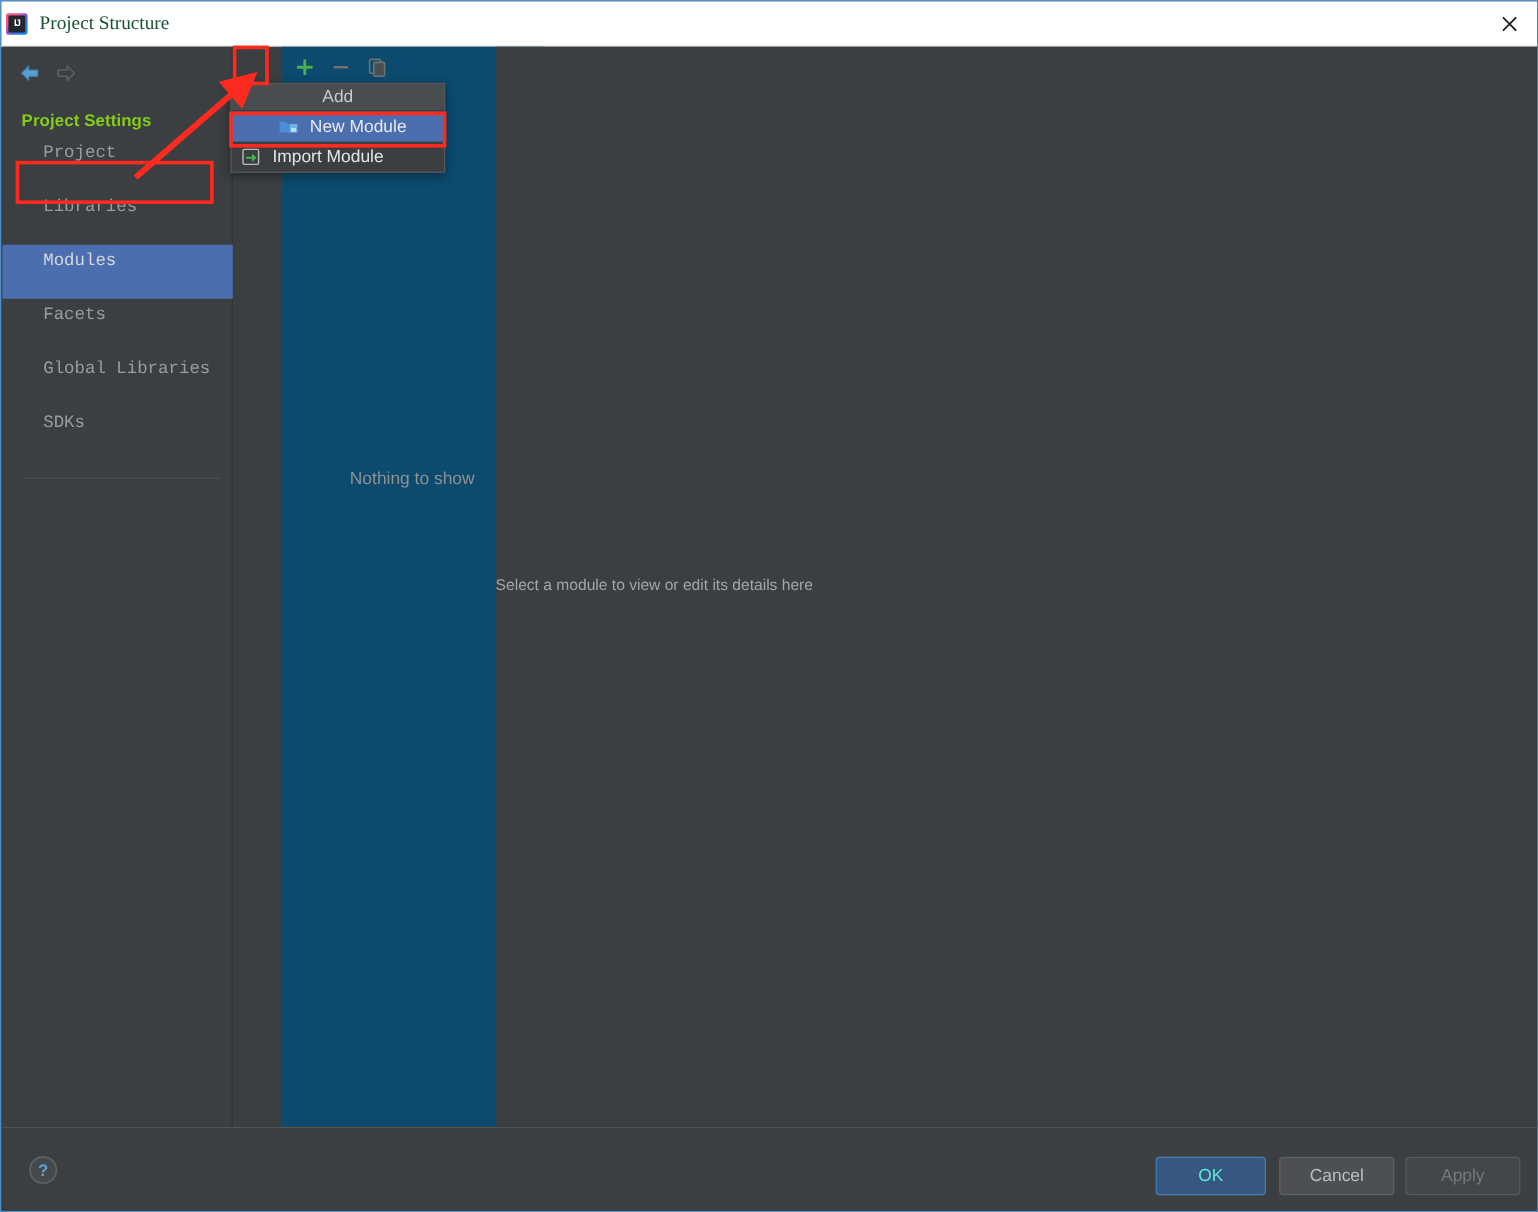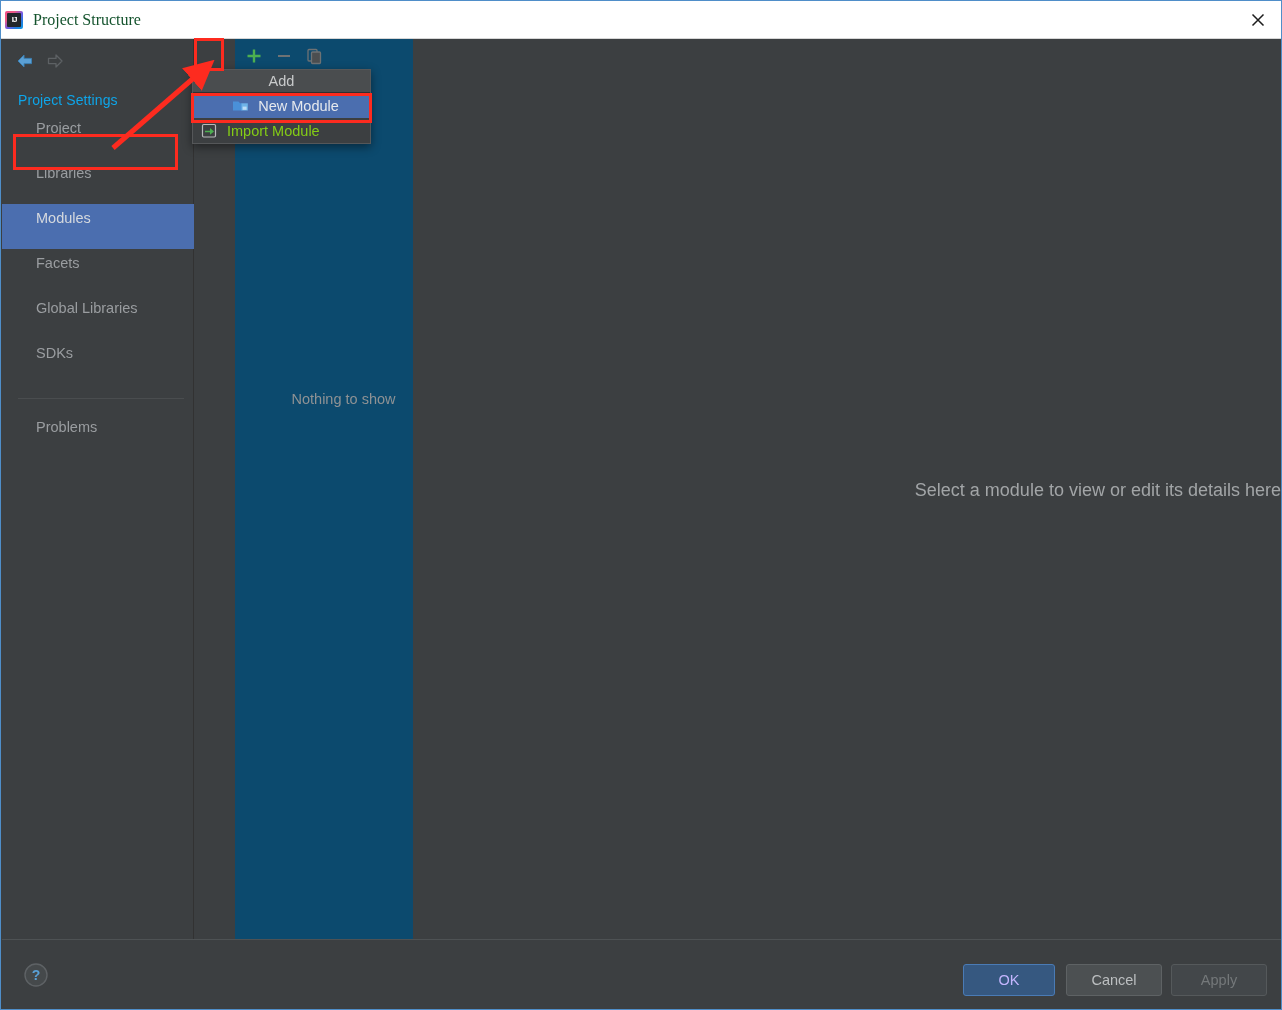--- a/index.html
+++ b/index.html
@@ -112,32 +112,33 @@
   }
   .nav-arrow svg { display: block; }
 
   .sidebar-list {
     position: absolute;
     left: 0; top: 47px;
     width: 192px;
   }
   .group-header {
     font-size: 14px;
-    font-weight: normal;
-    color: #0ea5e9;
+    font-weight: bold;
+    color: #84cc16;
     padding: 5px 0 5px 16px;
     line-height: 18px;
     letter-spacing: 0.1px;
   }
   .side-item {
     font-size: 14.5px;
     color: #9a9da0;
     padding: 5px 0 21px 34px;
     line-height: 19px;
     cursor: pointer;
+    font-family: Liberation Mono, monospace;
   }
   .side-item.selected {
     background: #4b6eaf;
     color: #d5d9de;
   }
   .sidebar-sep {
     height: 1px;
     background: #4a4d4f;
     margin: 14px 10px 14px 16px;
   }
@@ -184,22 +185,22 @@
   .details {
     position: absolute;
     left: 411px; top: 0;
     right: 0; bottom: 0;
     background: #3c3f41;
   }
   .details-msg {
     position: absolute;
     left: 0; top: 441px;
     width: 100%;
-    text-align: right;
-    font-size: 18px;
+    text-align: left;
+    font-size: 13px;
     color: #a2a5a7;
   }
 
   
   .popup {
     position: absolute;
     left: 191px; top: 68px;
     width: 179px;
     background: #3c3f41;
     border: 1px solid #555759;
@@ -214,21 +215,21 @@
     font-size: 14.5px;
     text-align: center;
     line-height: 22px;
     border-bottom: 1px solid #2e3032;
   }
   .popup-item {
     height: 25px;
     display: flex;
     align-items: center;
     padding-left: 8px;
-    color: #84cc16;
+    color: #e5e5e5;
     font-size: 14.5px;
     cursor: pointer;
     box-sizing: border-box;
   }
   .popup-item.highlight {
     background: #4b6eaf;
     color: #e6e9ed;
     justify-content: center;
   }
   .popup-item .pi-icon {
@@ -274,21 +275,21 @@
     justify-content: center;
     box-sizing: border-box;
     cursor: pointer;
     font-family: "Liberation Sans", sans-serif;
   }
   .btn-ok {
     left: 961px;
     width: 92px;
     background: #365880;
     border: 1px solid #4a7bb5;
-    color: #c4b5fd;
+    color: #5eead4;
   }
   .btn-cancel {
     left: 1064px;
     width: 96px;
     background: #4c5052;
     border: 1px solid #5e6264;
     color: #bcbfc1;
   }
   .btn-apply {
     left: 1169px;
@@ -360,21 +361,20 @@
         <div class="side-item">Libraries</div>
         <div class="side-item selected">Modules</div>
         <div class="side-item">Facets</div>
 
 
         <div class="side-item">Global Libraries</div>
         <div class="side-item">SDKs</div>
 
         <div class="sidebar-sep"></div>
 
-        <div class="side-item">Problems</div>
       </div>
     </div>
 
     <div class="mod-col">
 
       <div class="mod-toolbar">
         <div class="tb-btn">
           <svg width="20" height="20" viewBox="0 0 20 20">
             <path d="M10 3.5 L10 16.5 M3.5 10 L16.5 10" stroke="#4caf50" stroke-width="2.4" stroke-linecap="butt" fill="none"></path>
           </svg>

